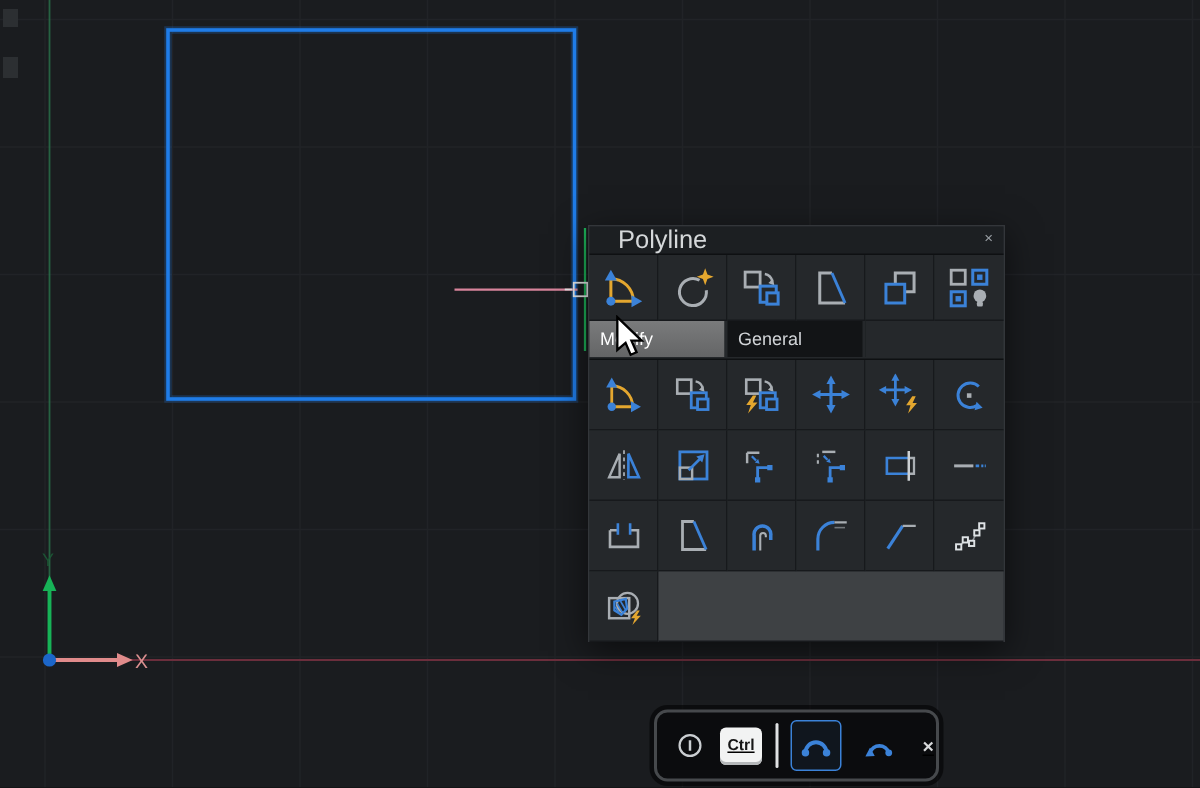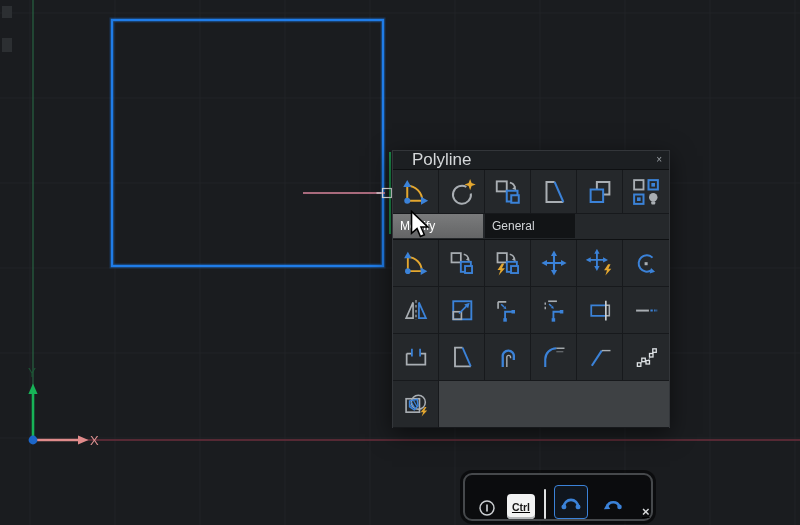--- a/index.html
+++ b/index.html
@@ -23,24 +23,24 @@
          display:flex;align-items:center;justify-content:center;background:#25282b;}
   .qcell:nth-child(6n){border-right:none;}
   #tab-row{display:flex;height:26px;border-bottom:1px solid #0e1012;box-sizing:border-box;}
   .qtab{width:92px;box-sizing:border-box;border-right:2px solid #25282b;
         font-size:12px;color:#d2d5d8;display:flex;align-items:center;padding-left:7px;
         background:#121416;height:24px;}
   .qtab.active{background:linear-gradient(180deg,#7a7b7c,#646566);color:#fff;}
   #quad-empty{grid-column:2/7;background:#3e4144;border-bottom:1px solid #17191c;}
 
   
-  #assistant{position:absolute;left:463px;top:473px;width:190px;height:48px;
+  #assistant{position:absolute;left:436px;top:473px;width:190px;height:48px;
         background:#0b0c0e;border:2px solid #46494c;border-radius:9px;
         box-shadow:0 0 0 3px rgba(0,0,0,.55);z-index:30;box-sizing:border-box;
-        display:flex;align-items:flex-end;text-decoration:underline;}
+        display:flex;align-items:center;text-decoration:underline;}
   #assistant .info{margin-left:11px;}
   #ctrl-key{margin-left:9px;width:28px;height:25px;background:#f2f3f3;border-radius:4px;
         box-shadow:inset 0 -2px 0 #b4b7b9;display:flex;align-items:center;justify-content:center;
         font-size:10.5px;font-weight:bold;color:#161616;}
   #assistant .divider{margin-left:9px;width:2px;height:30px;background:#e0e2e3;border-radius:1px;}
   .arc-btn{margin-left:8px;width:34px;height:34px;border-radius:4px;box-sizing:border-box;
         display:flex;align-items:center;justify-content:center;}
   .arc-btn.selected{border:1.5px solid #3b82d8;background:#10161e;}
   #assistant .close{margin-left:12px;font-size:13px;font-weight:bold;color:#d7d9da;}
 

